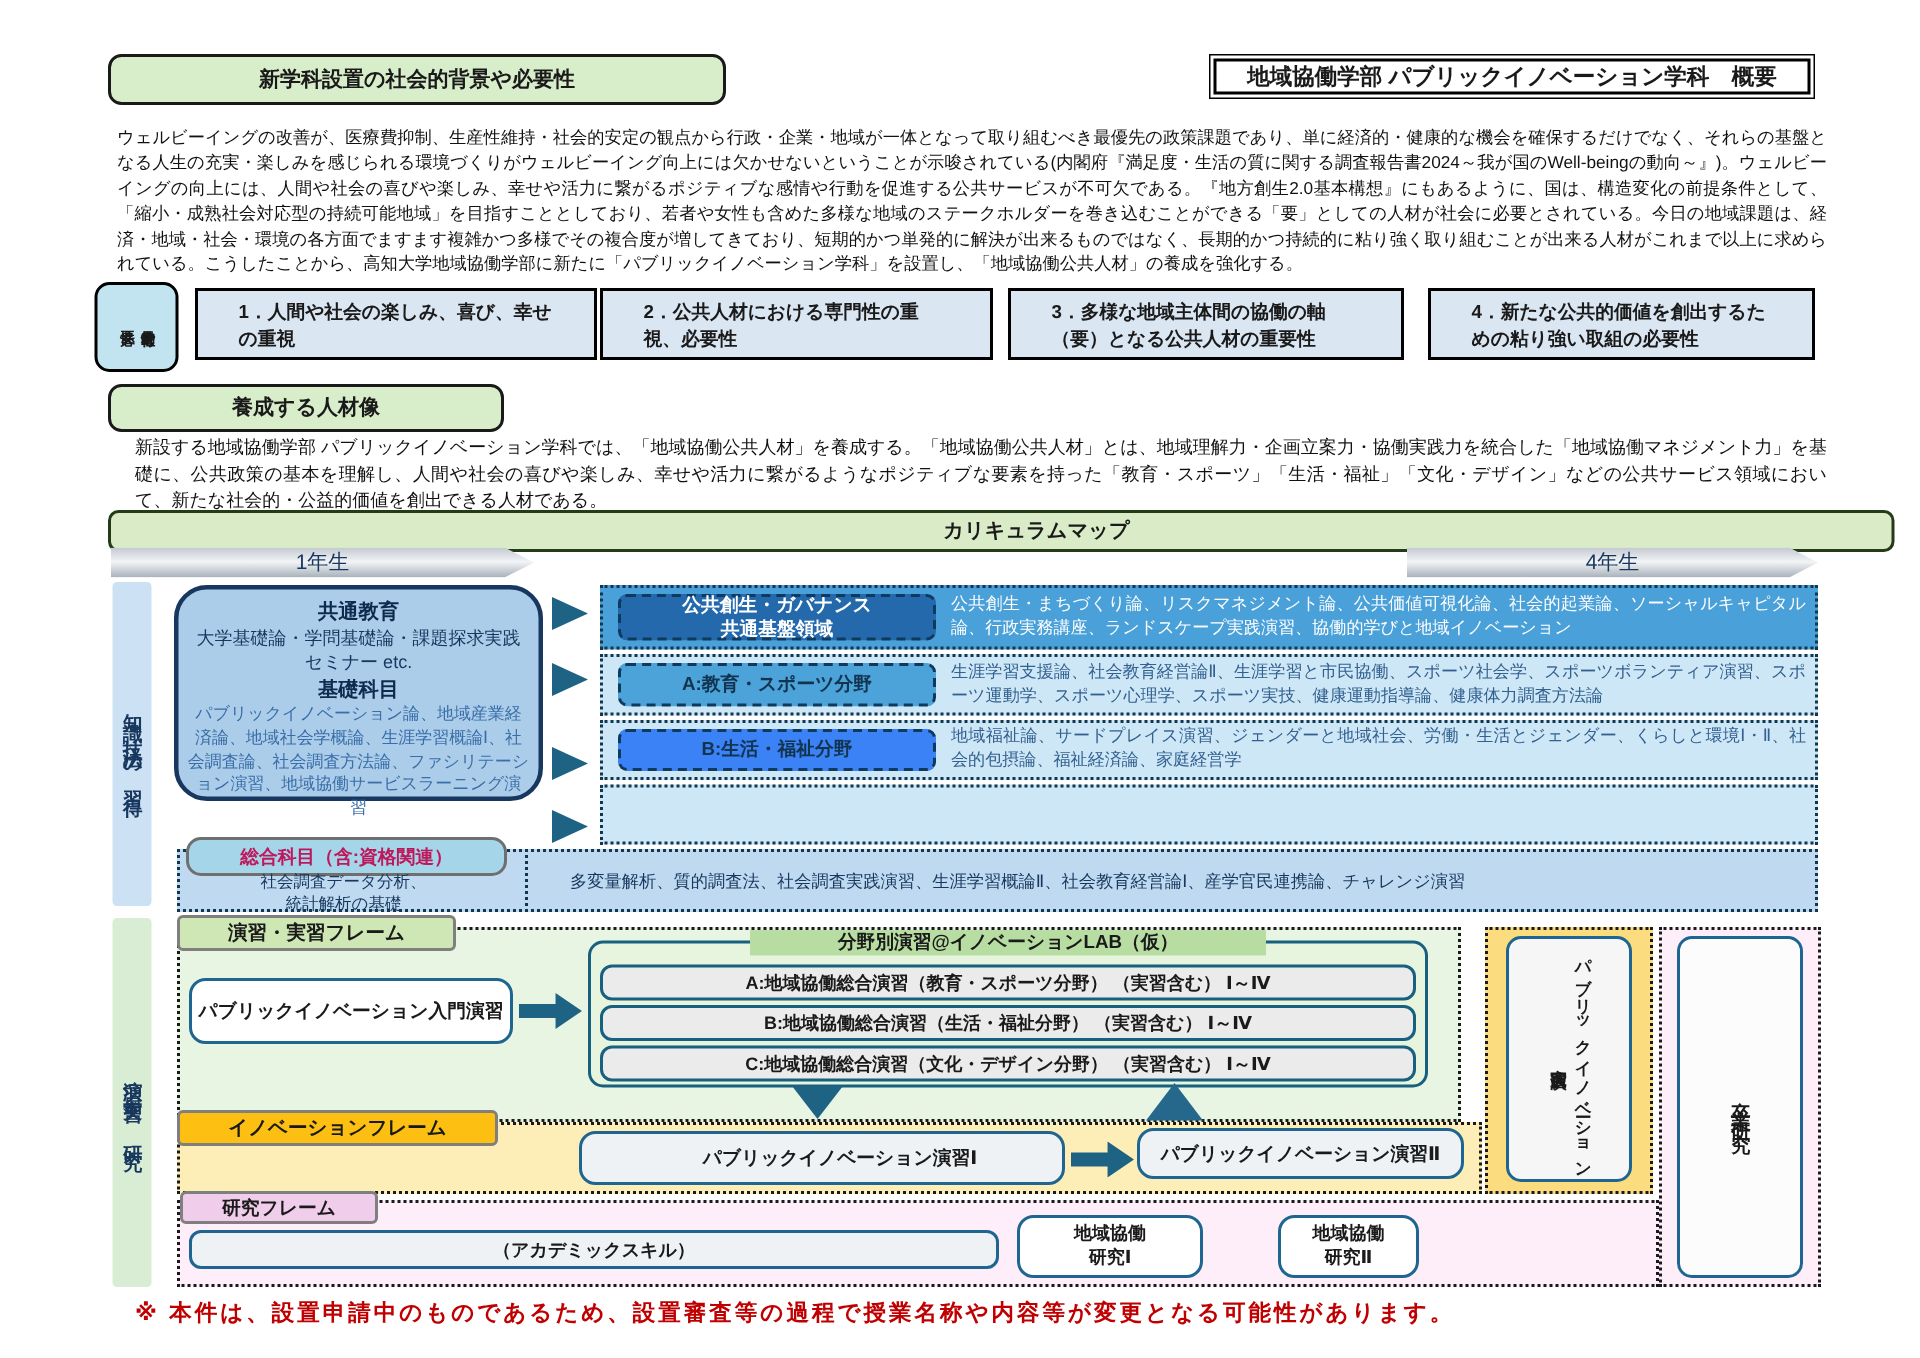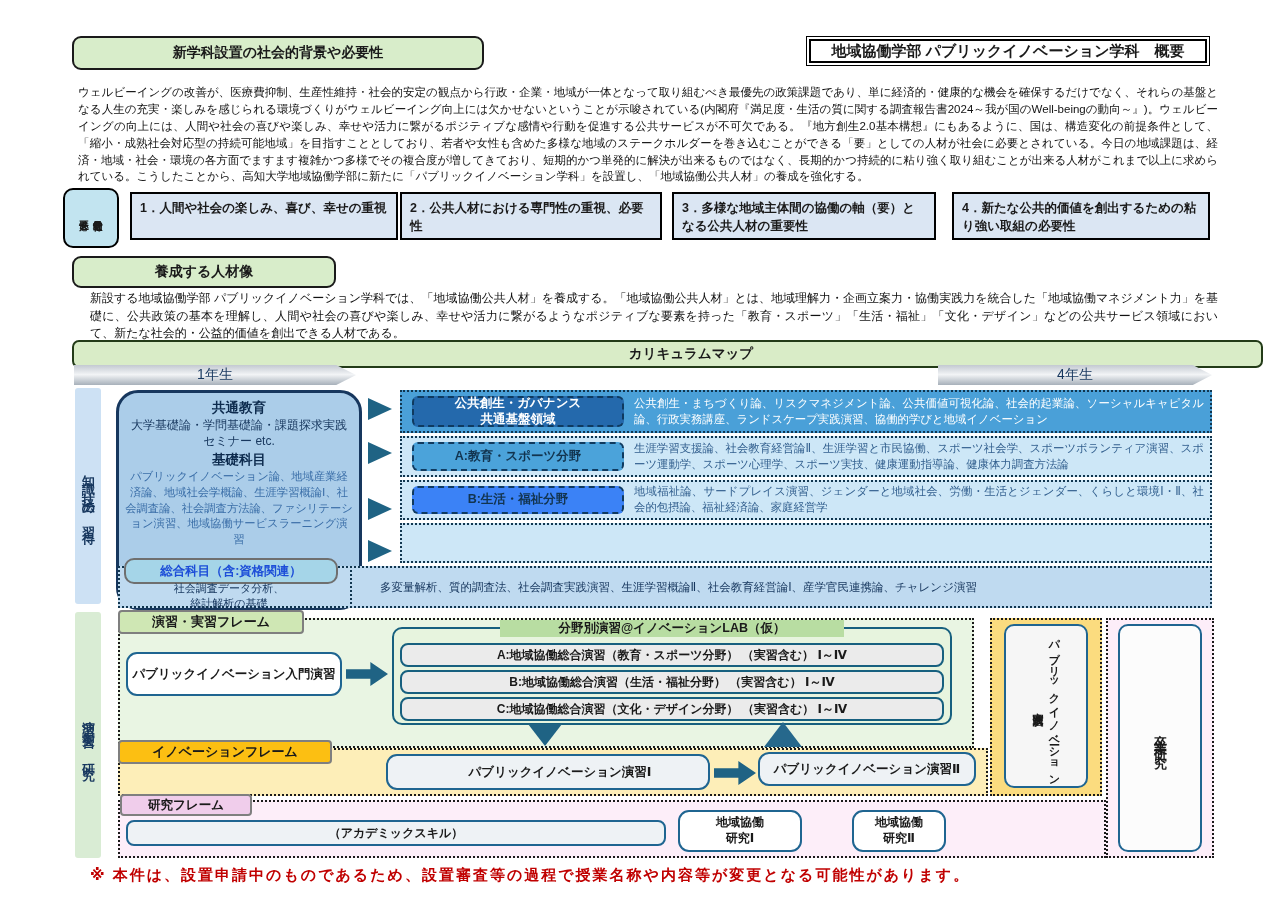--- a/index.html
+++ b/index.html
@@ -9,21 +9,21 @@
   .ctr{display:flex;align-items:center;justify-content:center;text-align:center;}
   .pre{white-space:pre-line;}
 
   
   .green-pill{background:#d8edca;border:2px solid #1a1a1a;border-radius:9px;font-weight:bold;font-size:14px;}
   .title-outer{border:1px solid #000;padding:2px;background:#fff;}
   .title-inner{border:2px solid #000;height:100%;box-sizing:border-box;font-weight:bold;font-size:15px;display:flex;align-items:center;justify-content:center;}
   .body-text{font-size:11.5px;line-height:1.47;text-align:justify;color:#111;}
 
   
-  .bg-item{background:#dbe6f3;border:2px solid #000;box-sizing:border-box;font-weight:bold;font-size:12.5px;line-height:1.45;padding:5px 8px;}
+  .bg-item{background:#dbe6f3;border:2px solid #000;box-sizing:border-box;font-weight:bold;font-size:12.5px;line-height:1.45;padding:5px 27px;}
   .vlabel{background:#c2e4f0;border:2px solid #000;border-radius:10px;box-sizing:border-box;
           writing-mode:vertical-rl;font-size:9.5px;font-weight:bold;line-height:1.45;
           display:flex;align-items:center;justify-content:center;white-space:pre-line;}
 
   
   .curr-bar{background:#d9ecc7;border:2px solid #233b18;border-radius:7px;font-weight:bold;font-size:13.5px;}
   .year-arrow{clip-path:polygon(0 0,93% 0,100% 50%,93% 100%,0 100%);
               background:linear-gradient(180deg,#c3c9d1 0%,#f2f4f6 48%,#a7b0ba 100%);
               color:#17375e;font-size:14px;font-weight:500;}
   .side-bar{writing-mode:vertical-rl;display:flex;align-items:center;justify-content:center;
@@ -33,21 +33,21 @@
   .common-box .t1{font-size:12px;color:#17375e;line-height:1.35;margin-bottom:2px;}
   .common-box .t2{font-size:11.3px;color:#3a6ea8;line-height:1.38;}
   .tri-right{width:0;height:0;border-top:11px solid transparent;border-bottom:11px solid transparent;border-left:24px solid #1f6384;}
 
   .strip{border:2px dotted #11364f;box-sizing:border-box;}
   .strip-label{position:absolute;left:10px;top:4px;bottom:4px;width:212px;border:2px dashed #0f3a5f;border-radius:6px;
                display:flex;align-items:center;justify-content:center;text-align:center;font-weight:bold;font-size:12.5px;line-height:1.25;box-sizing:border-box;}
   .strip-courses{position:absolute;left:232px;right:6px;top:0;bottom:0;display:flex;align-items:center;font-size:11.4px;line-height:1.4;text-align:justify;}
 
   .sogo-wrap{background:#bfdaf0;border:2px dotted #11364f;box-sizing:border-box;}
-  .sogo-label{background:#a5d5e8;border:2px solid #6f6f6f;border-radius:10px;font-weight:bold;font-size:12.5px;color:#1d4ed8;}
+  .sogo-label{background:#a5d5e8;border:2px solid #6f6f6f;border-radius:10px;font-weight:bold;font-size:12.5px;color:#be185d;}
   .sogo-left{font-size:11px;color:#17375e;line-height:1.35;text-align:center;white-space:pre-line;}
   .sogo-courses{font-size:11.5px;color:#17375e;}
 
   
   .frame-label{border:2px solid #7f7f7f;border-radius:4px;font-weight:bold;font-size:13px;box-sizing:border-box;}
   .dash-box{border:2px dotted #1a1a1a;box-sizing:border-box;}
   .teal-box{background:#ffffff;border:2.5px solid #1f6591;border-radius:11px;font-weight:bold;font-size:12.5px;box-sizing:border-box;}
   .gray-box{background:#ebebeb;border:2px solid #17607f;border-radius:8px;font-weight:bold;font-size:12px;box-sizing:border-box;}
   .lab-panel{background:#e7f4de;border:2px solid #17607f;border-radius:10px;box-sizing:border-box;}
   .lab-head{background:#b8dda2;font-weight:bold;font-size:12.5px;}
@@ -86,21 +86,21 @@
   <div class="abs body-text" style="left:90px;top:290px;width:1128px;height:60px;font-size:12px;">新設する地域協働学部 パブリックイノベーション学科では、「地域協働公共人材」を養成する。「地域協働公共人材」とは、地域理解力・企画立案力・協働実践力を統合した「地域協働マネジメント力」を基礎に、公共政策の基本を理解し、人間や社会の喜びや楽しみ、幸せや活力に繋がるようなポジティブな要素を持った「教育・スポーツ」「生活・福祉」「文化・デザイン」などの公共サービス領域において、新たな社会的・公益的価値を創出できる人材である。</div>
 
   <div class="abs curr-bar ctr" style="left:72px;top:340px;width:1140px;height:24px;padding-left:47px;">カリキュラムマップ</div>
 
   <div class="abs year-arrow ctr" style="left:74px;top:365px;width:282px;height:20px;">1年生</div>
   <div class="abs year-arrow ctr" style="left:938px;top:365px;width:274px;height:20px;">4年生</div>
 
   <div class="abs side-bar" style="left:75px;top:388px;width:26px;height:216px;background:#cde1f4;">知識・技法の習得</div>
   <div class="abs side-bar" style="left:75px;top:612px;width:26px;height:246px;background:#d9ecd4;letter-spacing:4px;">演習（実習）x 研究</div>
 
-  <div class="abs common-box" style="left:116px;top:390px;width:246px;height:220px;">
+  <div class="abs common-box" style="left:116px;top:390px;width:246px;height:144px;">
     <div class="h">共通教育</div>
     <div class="t1">大学基礎論・学問基礎論・課題探求実践セミナー etc.</div>
     <div class="h">基礎科目</div>
     <div class="t2">パブリックイノベーション論、地域産業経済論、地域社会学概論、生涯学習概論Ⅰ、社会調査論、社会調査方法論、ファシリテーション演習、地域協働サービスラーニング演習</div>
   </div>
 
   <div class="abs tri-right" style="left:368px;top:398px;"></div>
   <div class="abs tri-right" style="left:368px;top:442px;"></div>
   <div class="abs tri-right" style="left:368px;top:498px;"></div>
   <div class="abs tri-right" style="left:368px;top:540px;"></div>

